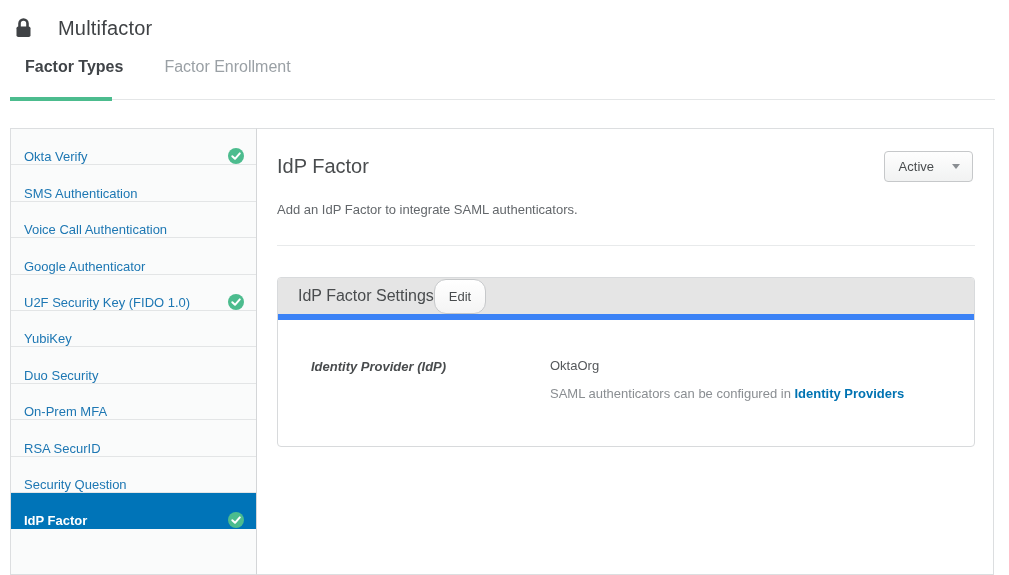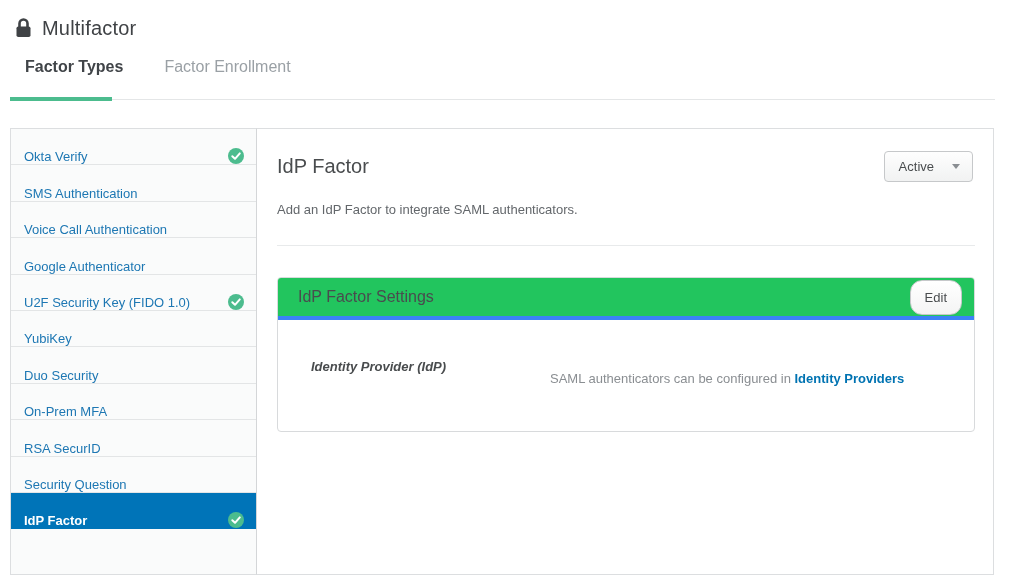--- a/index.html
+++ b/index.html
@@ -1,20 +1,20 @@
 <!DOCTYPE html>
 <html><head>
 <meta charset="utf-8">
 <style>
   * { margin:0; padding:0; box-sizing:border-box; }
   html,body { width:1009px; height:575px; background:#ffffff;
     font-family:"Liberation Sans", sans-serif; overflow:hidden; }
 
   
-  .page-header { display:flex; align-items:center; gap:10px; padding:12px 0 0 14px; height:44px; }
+  .page-header { display:flex; align-items:center; gap:26px; padding:12px 0 0 14px; height:44px; }
   .lock-wrap { width:18px; height:20px; display:flex; align-items:center; justify-content:center; }
   .page-title { font-size:20px; color:#3f4245; letter-spacing:0.2px; }
 
   
   .tabbar { position:relative; height:56px; }
   .tabs { display:flex; padding-left:25px; padding-top:14px; }
   .tab { font-size:16px; cursor:pointer; margin-right:41px; padding-bottom:18px; }
   .tab.active { color:#404448; font-weight:bold; }
   .tab.inactive { color:#9aa0a5; }
   .tab-divider { position:absolute; left:10px; right:14px; bottom:0; height:1px; background:#e4e6e7; }
@@ -39,22 +39,22 @@
   .status-btn { position:absolute; top:22px; right:20px; height:31px; padding:0 12px 0 14px;
     background:linear-gradient(#fefefe,#f1f2f2); border:1px solid #c6c8ca; border-radius:4px;
     display:flex; align-items:center; gap:18px; font-size:13px; color:#494c4e; cursor:pointer; }
   .caret-down { width:0; height:0; border-left:4px solid transparent; border-right:4px solid transparent;
     border-top:5px solid #8a8e92; }
   .main-desc { font-size:13px; color:#63676b; margin-top:24px; }
   .main-divider { height:1px; background:#e8eaeb; margin-top:28px; }
 
   
   .card { margin-top:31px; border:1px solid #d8dadc; border-radius:4px; width:698px; overflow:hidden; }
-  .card-header { height:42px; background:#22c55e; border-bottom:4px solid #3b82f6;
-    display:flex; align-items:center; justify-content:space-between; padding:0 12px 0 20px; }
+  .card-header { height:42px; background:#e5e5e5; border-bottom:6px solid #3b82f6;
+    display:flex; align-items:center; justify-content:flex-start; padding:0 12px 0 20px; }
   .card-title { font-size:16px; color:#494c4e; }
   .edit-btn { height:35px; padding:0 14px; background:linear-gradient(#ffffff,#f4f4f4);
     border:1px solid #c6c8ca; border-radius:12px; font-size:13px; color:#494c4e; cursor:pointer;
     font-family:"Liberation Sans", sans-serif; }
   .card-body { padding:38px 20px 45px 33px; display:flex; }
   .field-label { width:239px; flex:none; font-size:13px; font-weight:bold; color:#494c4e; padding-top:1px;font-style:italic; }
   .field-value-col { flex:1; }
   .field-value { font-size:13px; color:#55585b; }
   .field-note { font-size:13px; color:#8a8e92; margin-top:13px; }
   .field-note a { color:#0073b2; font-weight:bold; text-decoration:none; cursor:pointer; }
@@ -158,18 +158,19 @@
     <div class="main-divider"></div>
 
     <div class="card">
       <div class="card-header">
         <span class="card-title">IdP Factor Settings</span>
         <button class="edit-btn">Edit</button>
       </div>
       <div class="card-body">
         <div class="field-label">Identity Provider (IdP)</div>
         <div class="field-value-col">
+          <div class="field-value">OktaOrg</div>
           <div class="field-note"><span>SAML authenticators can be configured in </span><a>Identity Providers</a></div>
         </div>
       </div>
     </div>
   </div>
 </div>
 
 </body></html>

